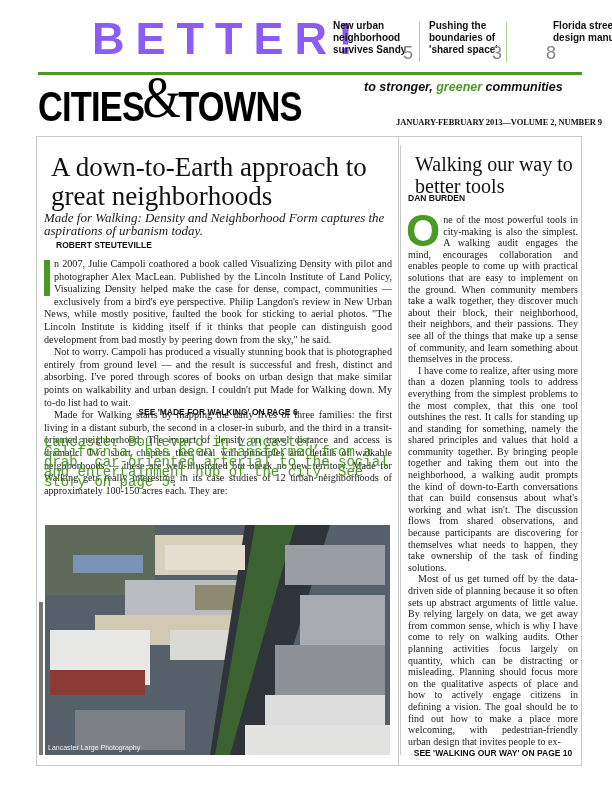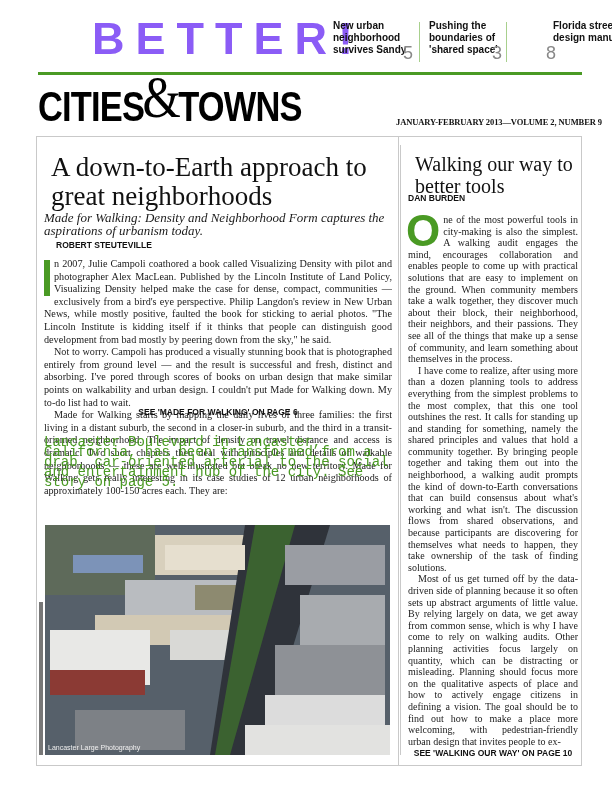--- a/index.html
+++ b/index.html
@@ -52,20 +52,21 @@
   .dropO { float:left; font-family:"Liberation Sans", sans-serif; font-weight:bold; font-size:44px; line-height:34px; color:#4a9a24; margin:0 3px 0 -2px; }
   #cont-right { left:408px; top:748px; width:170px; }
 </style>
 </head>
 <body>
 
 <div class="abs" id="better">BETTER!</div>
 <div class="abs" id="rule"></div>
 <div class="abs" id="cities"><span>CITIES</span><span id="amp">&amp;</span><span>TOWNS</span></div>
 <div class="abs" id="tagline">
+  <div><span>to stronger, </span><span class="green">greener</span><span> communities</span></div>
 </div>
 <div class="abs" id="issue">JANUARY-FEBRUARY 2013—VOLUME 2, NUMBER 9</div>
 
 <div class="abs teaser" style="left:333px;width:80px;"><span>New urban neighborhood survives Sandy</span></div>
 <div class="abs tnum" style="left:403px;top:43px;">5</div>
 <div class="abs tdiv" style="left:419px;"></div>
 <div class="abs teaser" style="left:429px;width:75px;"><span>Pushing the boundaries of 'shared space'</span></div>
 <div class="abs tnum" style="left:492px;top:43px;">3</div>
 <div class="abs tdiv" style="left:506px;"></div>
 <div class="abs teaser" style="left:514px;width:80px;margin-left:39px;"><span>Florida street design manual</span></div>

